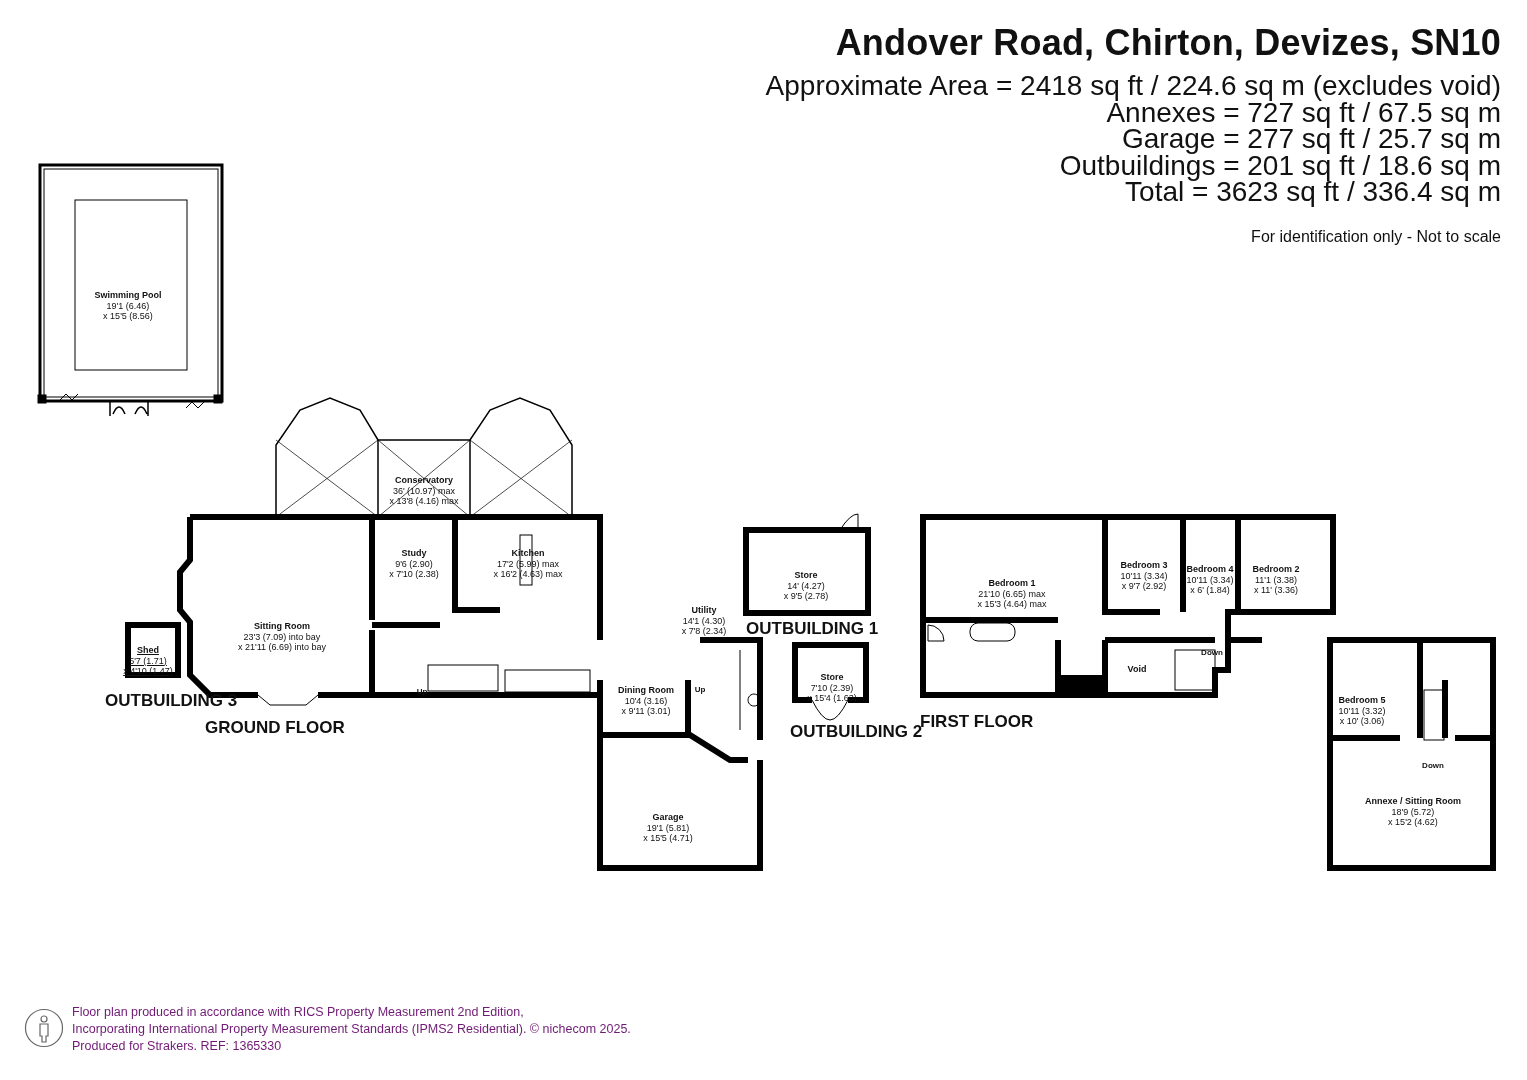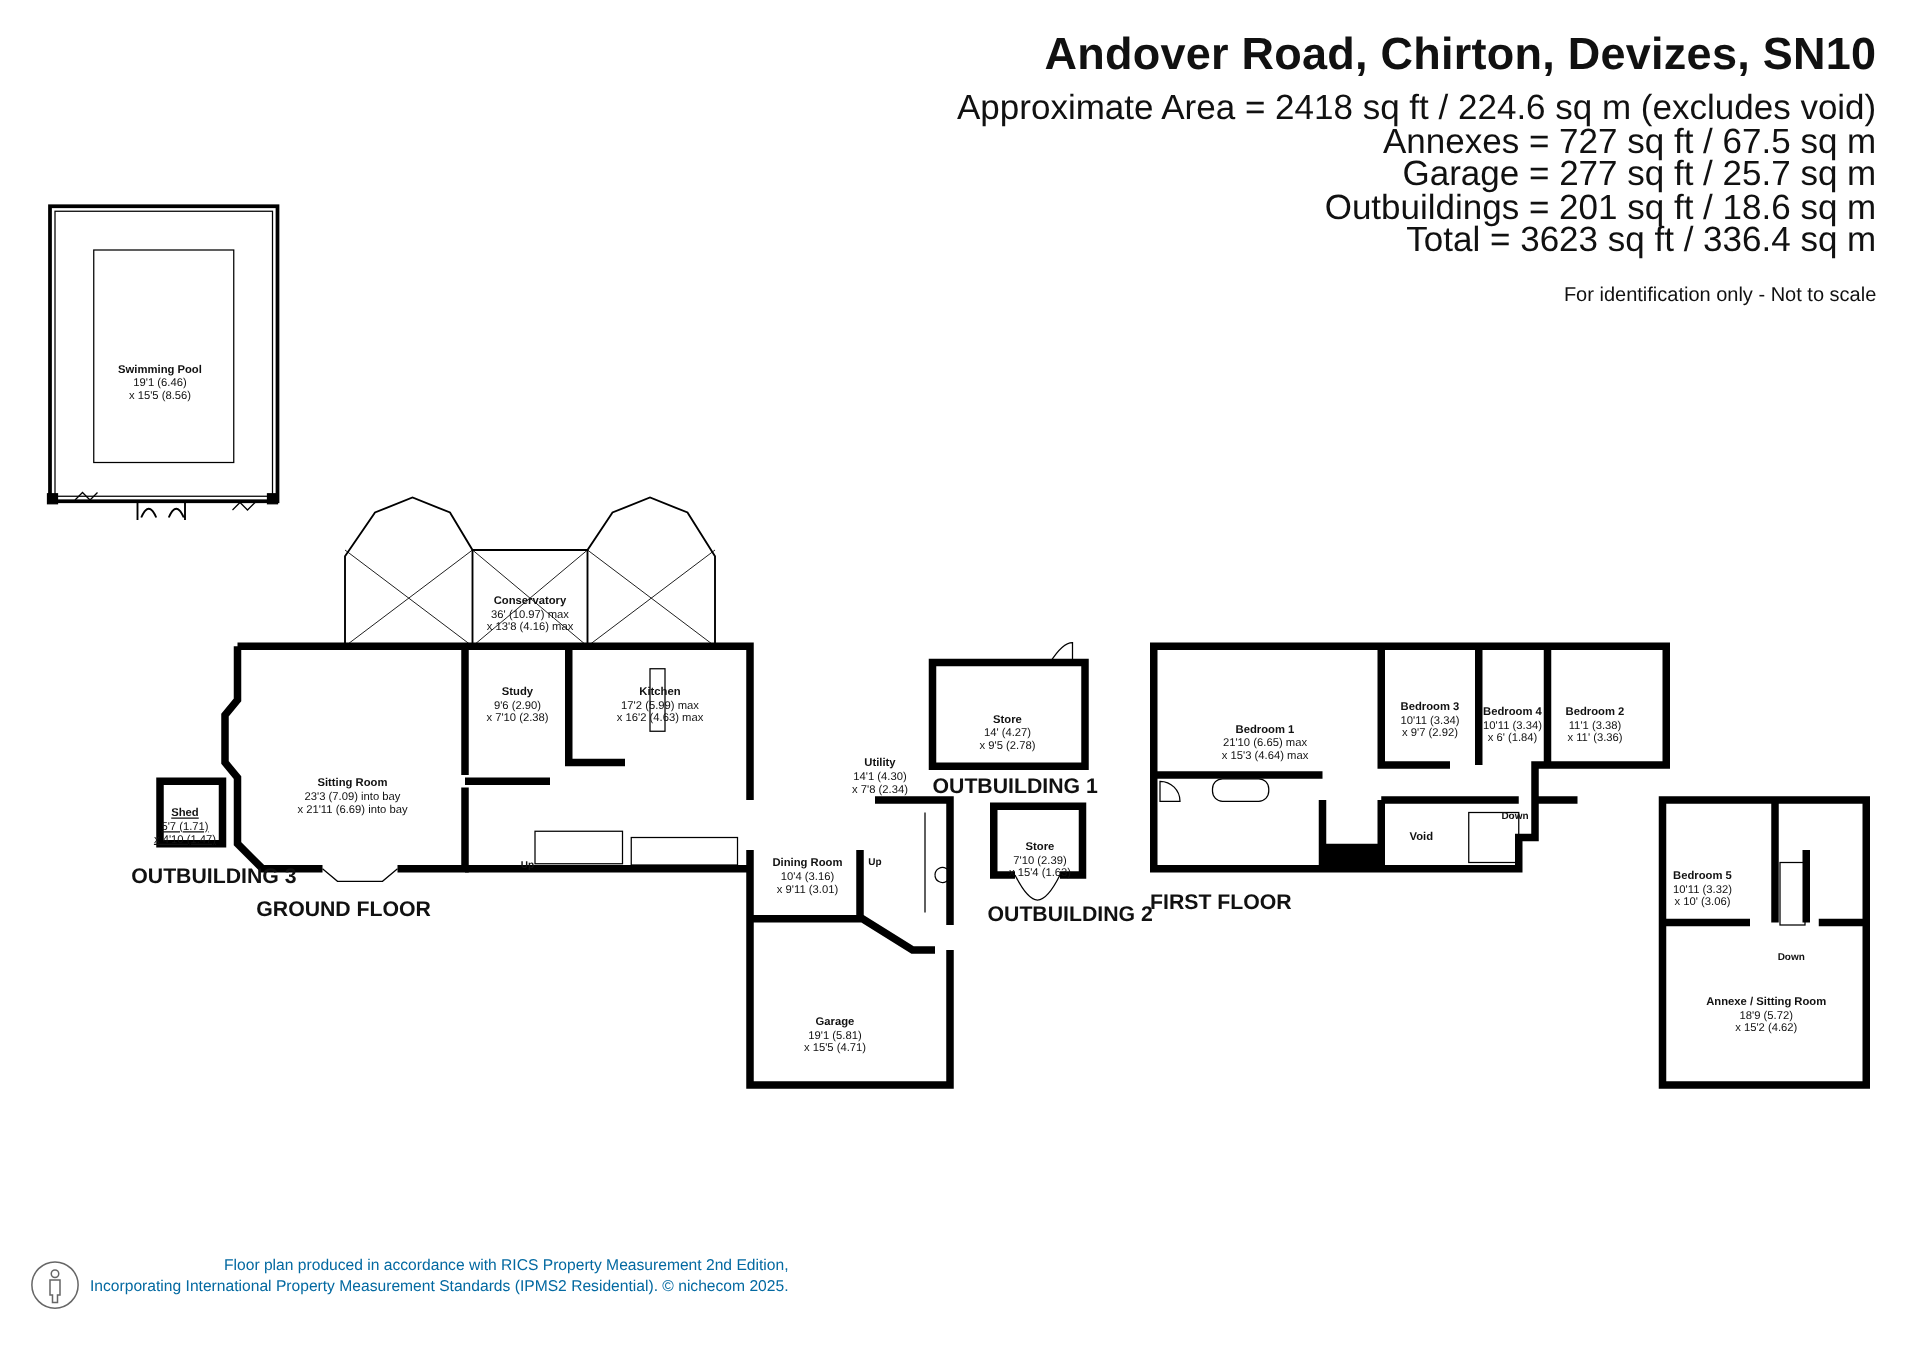--- a/index.html
+++ b/index.html
@@ -6,21 +6,21 @@
   body{width:1527px;height:1080px;position:relative;overflow:hidden;font-family:"Liberation Sans",sans-serif;color:#111;}
   .abs{position:absolute;}
   .title{right:26px;top:22px;font-size:36px;font-weight:bold;letter-spacing:0.2px;text-align:center;white-space:nowrap;}
   .areas{right:26px;top:73px;text-align:right;}
   .areas div{font-size:28px;line-height:26.5px;white-space:nowrap;}
   .note{right:26px;top:210px;font-size:16px;white-space:nowrap;margin-top:18px;}
   svg.plan{position:absolute;left:0;top:0;}
   .lbl{position:absolute;text-align:center;font-size:9px;line-height:10.5px;white-space:nowrap;transform:translateX(-50%);margin-top:13px;}
   .lbl .n{font-weight:bold;}
   .floor{position:absolute;font-size:17px;font-weight:bold;white-space:nowrap;}
-  .footer{left:72px;top:1004px;font-size:12.5px;line-height:17px;color:#0369a1;white-space:nowrap;text-align:right;}
+  .footer{left:72px;top:1004px;font-size:12.5px;line-height:17px;color:#701a75;white-space:nowrap;}
   .logo-icon{left:24px;top:1008px;width:40px;height:40px;}
 </style>
 </head>
 <body>
 
 <div class="abs title">Andover Road, Chirton, Devizes, SN10</div>
 <div class="abs areas">
   <div>Approximate Area = 2418 sq ft / 224.6 sq m (excludes void)</div>
   <div>Annexes = 727 sq ft / 67.5 sq m</div>
   <div>Garage = 277 sq ft / 25.7 sq m</div>
@@ -209,13 +209,14 @@
 <div class="floor" style="left:105px;top:691px;">OUTBUILDING 3</div>
 
 <svg class="abs logo-icon" viewBox="0 0 40 40">
   <circle cx="20" cy="20" r="18.5" fill="none" stroke="#666" stroke-width="1.2"></circle>
   <circle cx="20" cy="11" r="3" fill="none" stroke="#666" stroke-width="1.2"></circle>
   <path d="M16 16 h8 v12 h-2 v6 h-4 v-6 h-2 z" fill="none" stroke="#666" stroke-width="1.2"></path>
 </svg>
 <div class="abs footer">
   <div>Floor plan produced in accordance with RICS Property Measurement 2nd Edition,</div>
   <div>Incorporating International Property Measurement Standards (IPMS2 Residential).   © nichecom 2025.</div>
+  <div>Produced for Strakers.   REF: 1365330</div>
 </div>
 
 </body></html>

